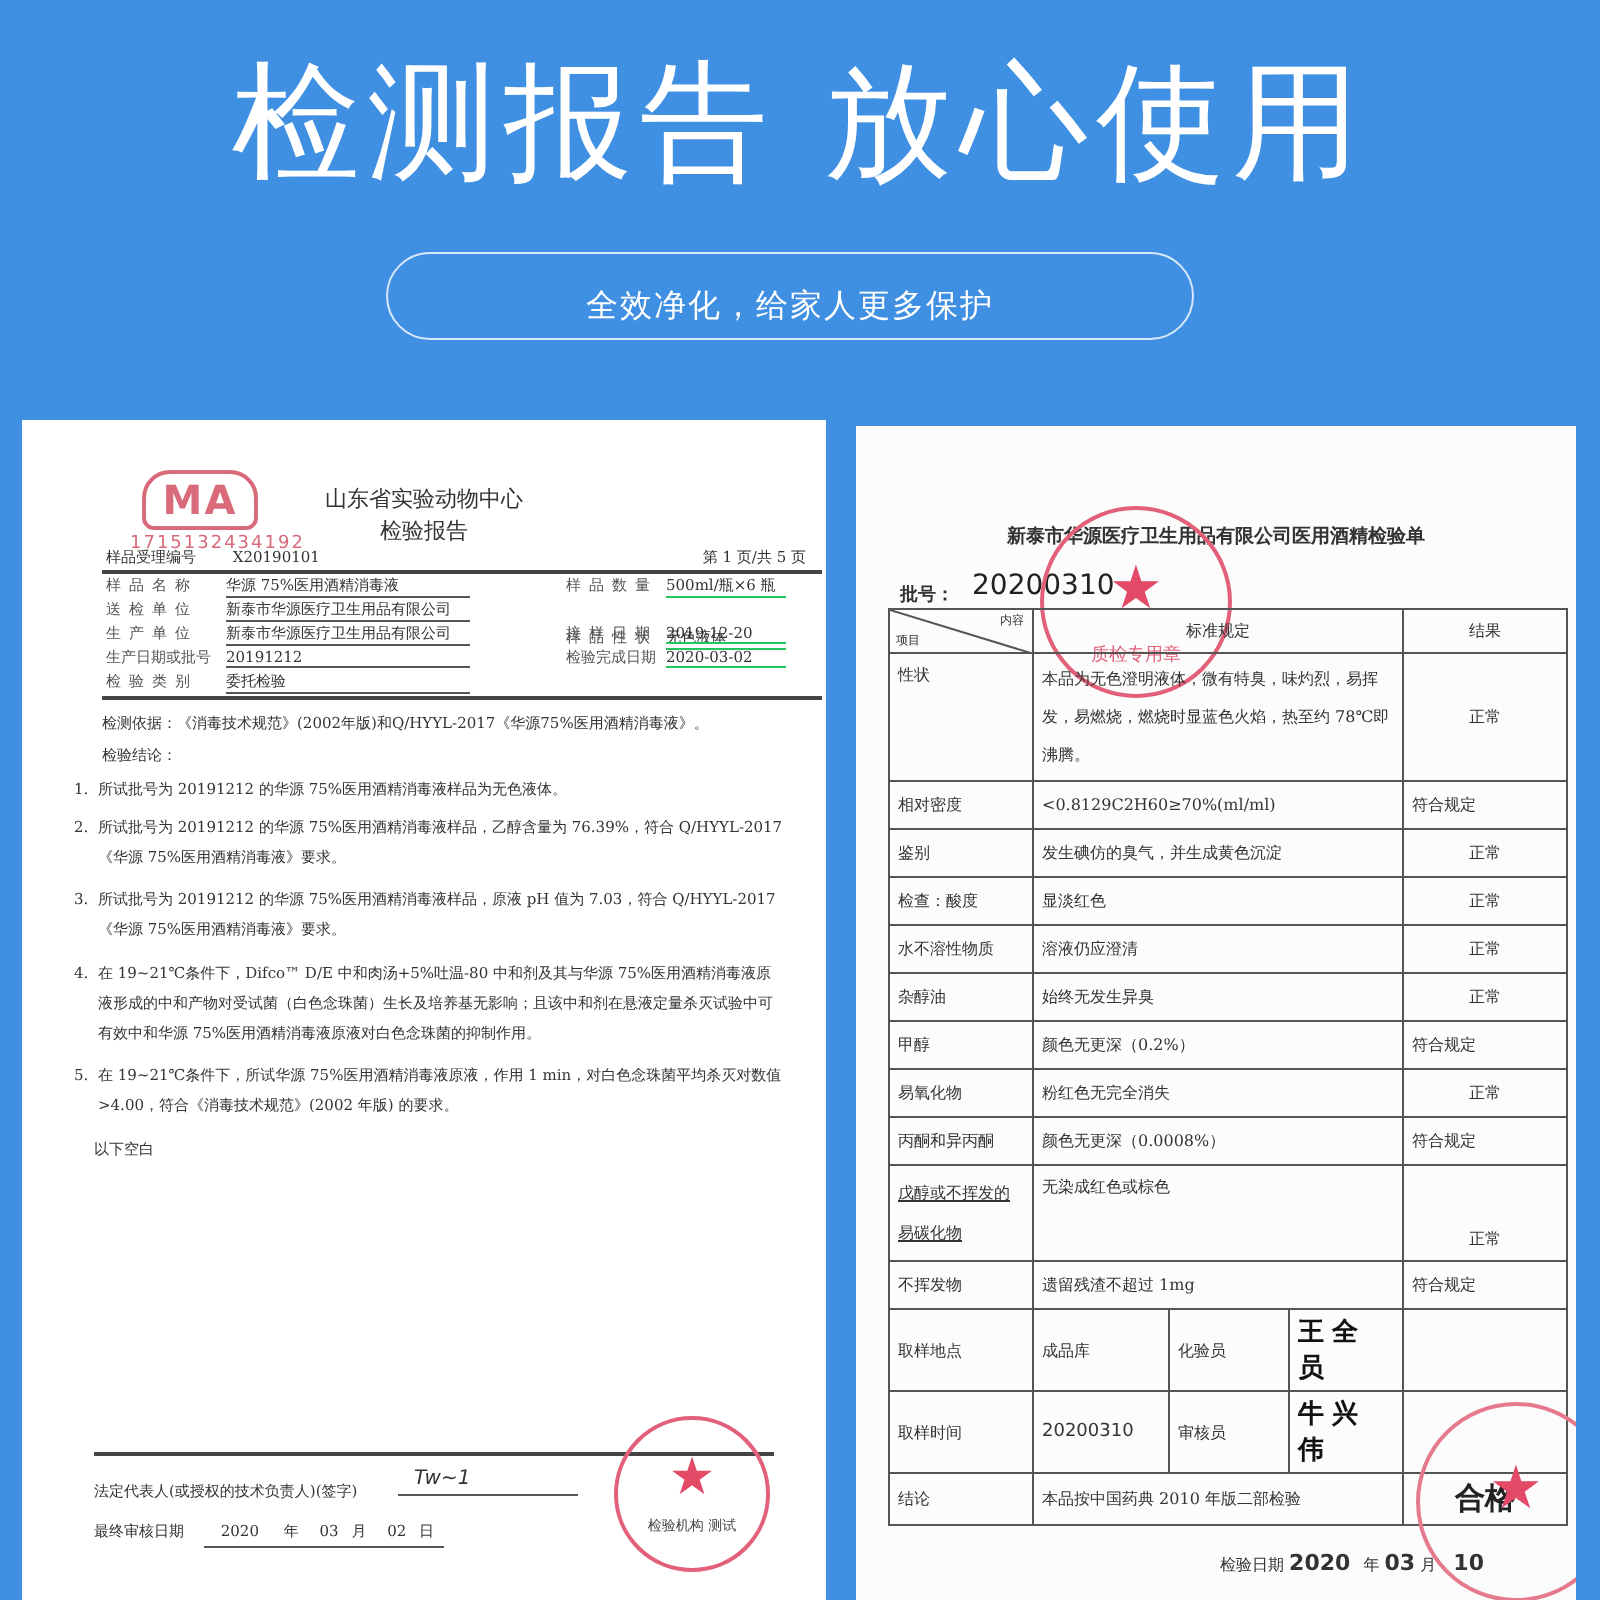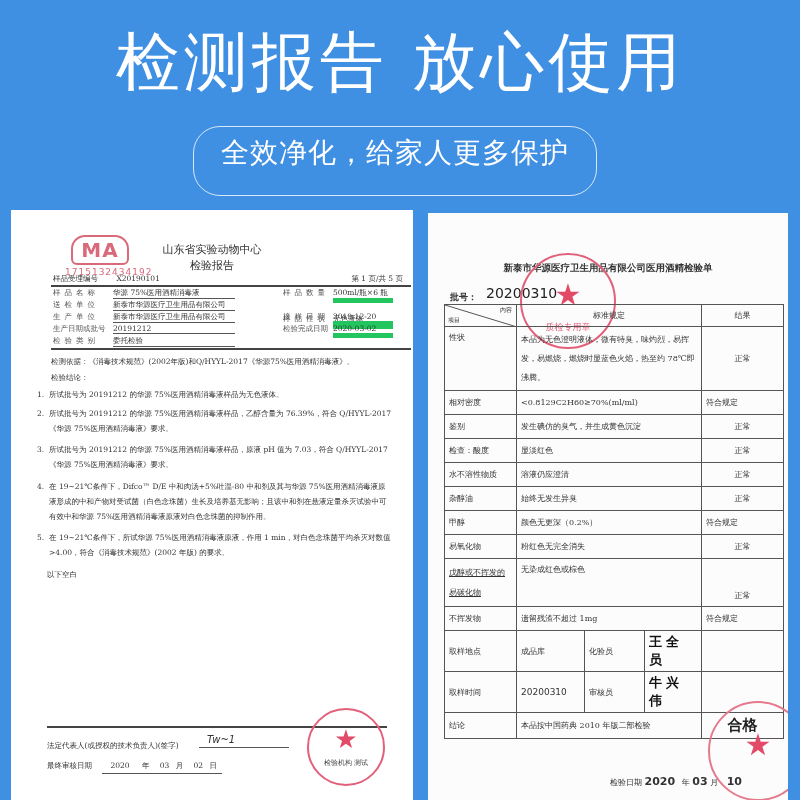--- a/index.html
+++ b/index.html
@@ -5,23 +5,23 @@
   * { box-sizing: border-box; margin: 0; padding: 0; }
   html, body { width: 800px; height: 800px; overflow: hidden; }
   body { background: #3f8fe3; font-family: "DejaVu Sans", sans-serif; position: relative; }
 
   .banner-title {
     position: absolute; left: 0; top: 14px; width: 800px; text-align: center;
     color: #ffffff; font-size: 64px; letter-spacing: 4px; font-weight: normal;
     font-family: "DejaVu Sans", sans-serif; line-height: 96px;
   }
   .banner-pill {
-    position: absolute; left: 193px; top: 126px; width: 404px; height: 70px;
+    position: absolute; left: 193px; top: 126px; width: 404px; height: 44px;
     border: 1.5px solid #d8e8fb; border-radius: 27px;
-    color: #ffffff; font-size: 28px; text-align: center; line-height: 52px;
+    color: #ffffff; font-size: 16px; text-align: center; line-height: 52px;
     letter-spacing: 1px;
   }
 
   .doc { position: absolute; background: #fff; overflow: hidden; }
   .doc-left { left: 11px; top: 210px; width: 402px; height: 664px; }
   .doc-right { left: 428px; top: 213px; width: 360px; height: 587px; background: #fcfcfc; }
 
   
   .L { font-family: "DejaVu Serif", serif; color: #333; position: absolute; }
   .ma-stamp {
@@ -31,21 +31,21 @@
     font-size: 20px; line-height: 26px; text-align: center; letter-spacing: 1px;
   }
   .ma-num { position: absolute; left: 54px; top: 57px; color: #d96a7a; font-size: 9px; font-family: "DejaVu Sans", sans-serif; letter-spacing: 1px; }
   .l-title { left: 0; width: 402px; text-align: center; font-size: 11px; }
   .l-small { font-size: 7.5px; white-space: nowrap; }
   .hr { position: absolute; height: 1px; background: #444; }
   .field-row { position: absolute; font-size: 7.5px; white-space: nowrap; color: #333; font-family: "DejaVu Serif", serif; }
   .field-row .lbl { display: inline-block; width: 60px; letter-spacing: 4px; color: #555; }
   .field-row .val { display: inline-block; width: 122px; border-bottom: 1px solid #555; color: #333; }
   .field-row .lbl2 { display: inline-block; width: 58px; letter-spacing: 4px; color: #555; margin-left: 4px; }
-  .field-row .val2 { display: inline-block; width: 60px; border-bottom: 5px solid #22c55e; }
+  .field-row .val2 { display: inline-block; width: 60px; border-bottom: 1px solid #22c55e; }
   .para { position: absolute; font-size: 7.5px; line-height: 15px; color: #333; font-family: "DejaVu Serif", serif; }
   .concl { position: absolute; left: 26px; width: 355px; font-size: 7.5px; line-height: 15px; color: #333; font-family: "DejaVu Serif", serif; }
   .concl .n { position: absolute; left: 0; }
   .concl .t { display: block; padding-left: 12px; }
 
   .seal { position: absolute; border: 2.5px solid #e2607a; border-radius: 50%; color: #e2607a; }
   .seal .star { position: absolute; color: #e24a68; text-align: center; width: 100%; }
 
   
   .r-title { position: absolute; left: 0; width: 360px; text-align: center; top: 49px; font-size: 9.5px; font-weight: bold; color: #333; font-family: "DejaVu Serif", serif; }
@@ -218,20 +218,25 @@
     <tr style="height:24px;">
       <td class="c1">甲醇</td>
       <td colspan="3">颜色无更深（0.2%）</td>
       <td class="c3 c3l">符合规定</td>
     </tr>
     <tr style="height:24px;">
       <td class="c1">易氧化物</td>
       <td colspan="3">粉红色无完全消失</td>
       <td class="c3">正常</td>
     </tr>
+    <tr style="height:24px;">
+      <td class="c1">丙酮和异丙酮</td>
+      <td colspan="3">颜色无更深（0.0008%）</td>
+      <td class="c3 c3l">符合规定</td>
+    </tr>
     <tr style="height:48px;">
       <td class="c1" style="line-height:20px;text-decoration:underline;">戊醇或不挥发的易碳化物</td>
       <td colspan="3" style="vertical-align:top; padding-top:5px;">无染成红色或棕色</td>
       <td class="c3" style="vertical-align:bottom; padding-bottom:5px;">正常</td>
     </tr>
     <tr style="height:24px;">
       <td class="c1">不挥发物</td>
       <td colspan="3">遗留残渣不超过 1mg</td>
       <td class="c3 c3l">符合规定</td>
     </tr>

